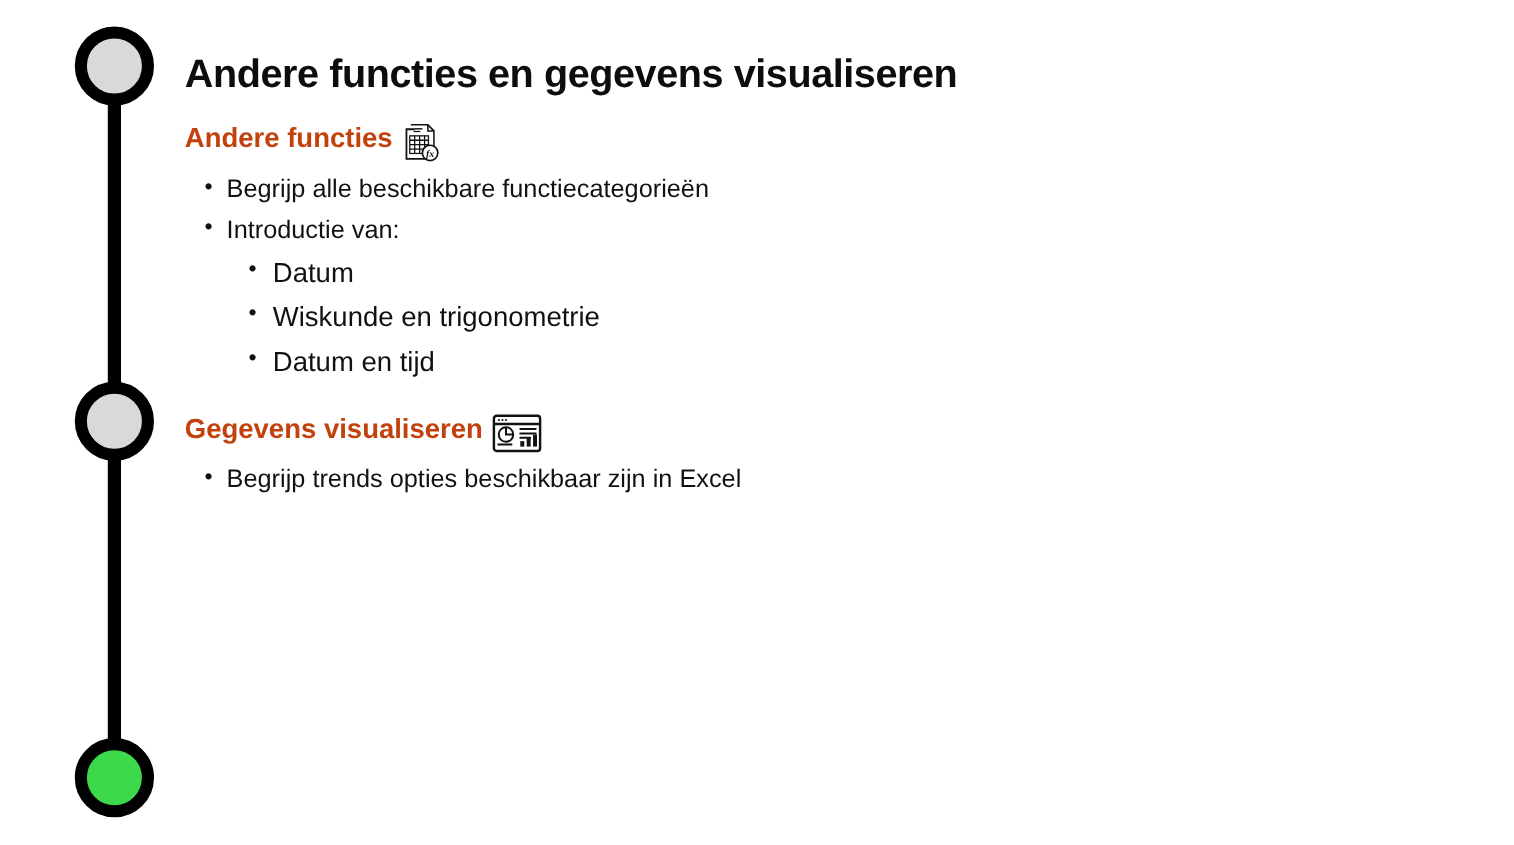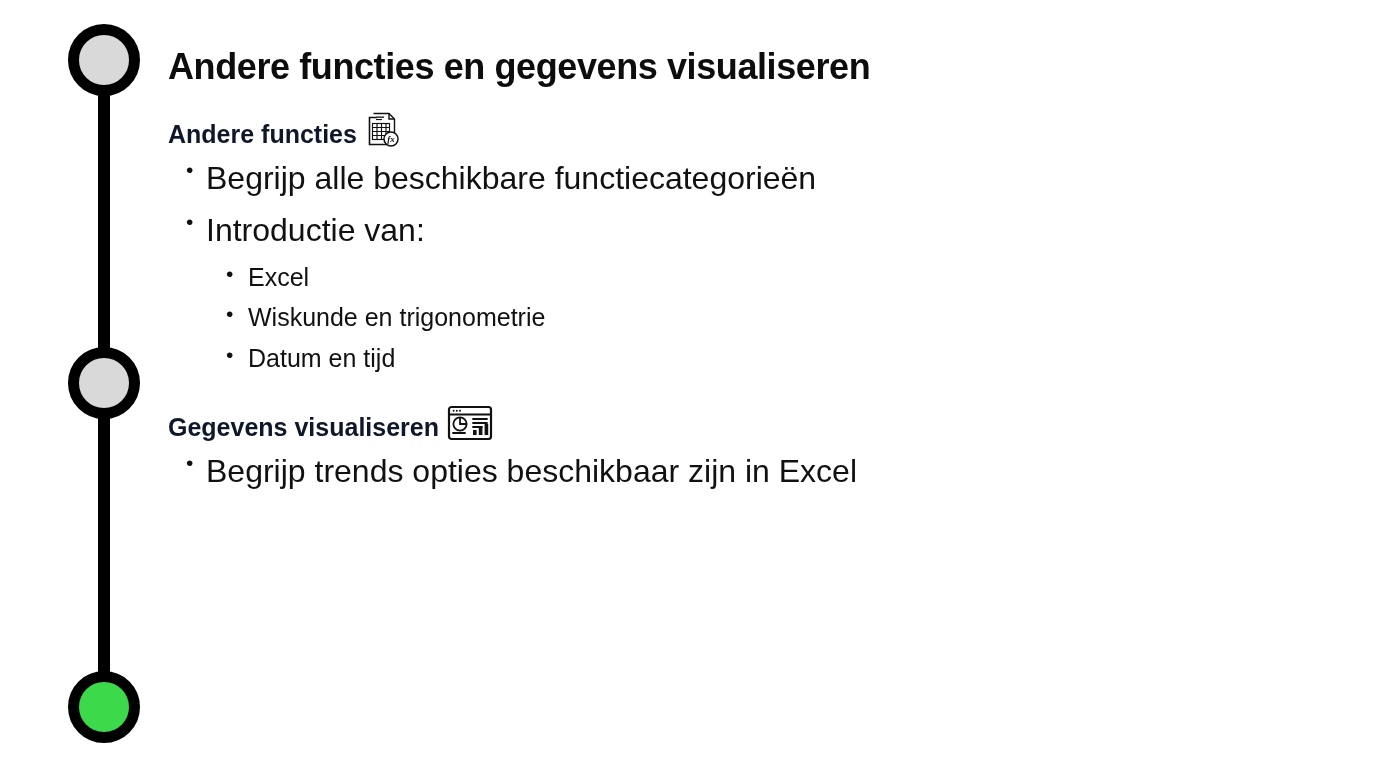--- a/index.html
+++ b/index.html
@@ -67,45 +67,45 @@
     line-height: 1.25;
     margin: 0 0 22px 0;
     color: #0d0d0d;
   }
 
   .section { margin-bottom: 6px; }
   .section + .section { margin-top: 26px; }
 
   .section-head {
     display: flex;
-    align-items: flex-end;
+    align-items: flex-start;
     gap: 8px;
     font-size: 25px;
     font-weight: 700;
     line-height: 1.2;
-    color: #0f172a;
+    color: #c2410c;
     margin-bottom: 4px;
   }
 
   .head-icon {
     display: inline-flex;
     align-items: center;
     justify-content: center;
     flex: 0 0 auto;
   }
   .head-icon svg { display: block; }
 
   ul.bullets {
     list-style: none;
     margin: 0;
     padding: 0;
   }
   ul.bullets > li {
     position: relative;
-    font-size: 32px;
+    font-size: 23px;
     line-height: 1.62;
     color: #111111;
     padding-left: 38px;
     max-width: 800px;
   }
   ul.bullets > li::before {
     content: "\2022";
     position: absolute;
     left: 18px;
     top: 0;
@@ -183,21 +183,21 @@
         <li>
           <span>Begrijp alle beschikbare functiecategorieën</span>
         </li>
         <li>
           <span>Introductie van:</span>
         </li>
       </ul>
 
       <ul class="sub-bullets">
         <li>
-          <span>Excel</span>
+          <span>Datum</span>
         </li>
         <li>
           <span>Wiskunde en trigonometrie</span>
         </li>
         <li>
           <span>Datum en tijd</span>
         </li>
       </ul>
     </div>
 

